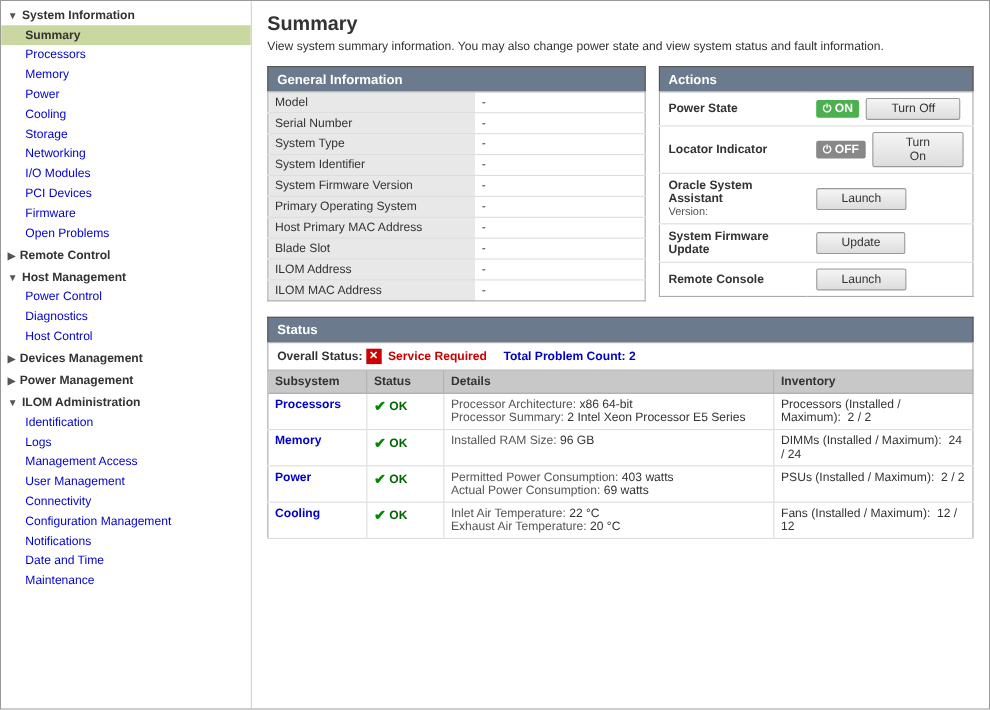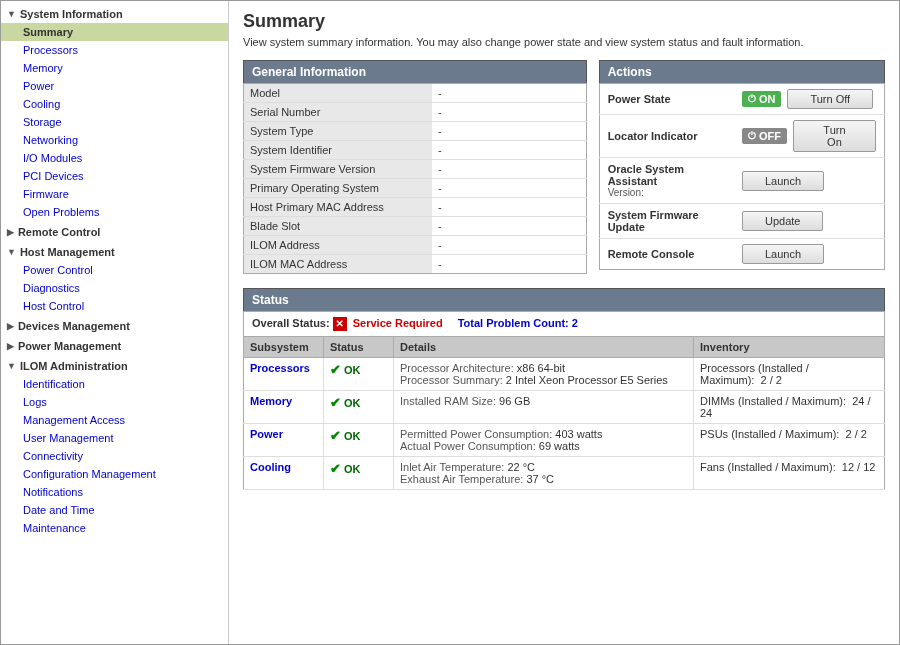--- a/index.html
+++ b/index.html
@@ -248,21 +248,21 @@
       align-items: center;
       gap: 3px;
       color: #006600;
       font-weight: bold;
     }
     .ok-check {
       display: inline-block;
       color: #008800;
       font-size: 13px;
     }
-    .col-subsystem { width: 80px; }
+    .col-subsystem { width: 90px; }
     .col-status { width: 70px; }
     .col-details { width: 300px; }
     .col-inventory { width: auto; }
   </style>
 </head>
 <body>
 
 <div class="container">
 
   <div class="sidebar">
@@ -493,20 +493,20 @@
     <td><span>PSUs (Installed / Maximum):</span>&nbsp;&nbsp;<span>2 / 2</span></td>
   </tr>
             <tr>
     <td class="subsystem-name">Cooling</td>
     <td>
       <span class="ok-badge">
         <span class="ok-check">✔</span>
         OK
       </span>
     </td>
-    <td><span style="color:#555;">Inlet Air Temperature:</span> <span>22 °C</span><br><span style="color:#555;">Exhaust Air Temperature:</span> <span>37 °C</span><br></td>
+    <td><span style="color:#555;">Inlet Air Temperature:</span> <span>22 °C</span><br><span style="color:#555;">Exhaust Air Temperature:</span> <span>20 °C</span><br></td>
     <td><span>Fans (Installed / Maximum):</span>&nbsp;&nbsp;<span>12 / 12</span></td>
   </tr>
           </tbody>
       </table>
     </div>
   </div>
 </div>
 
 </body></html>

